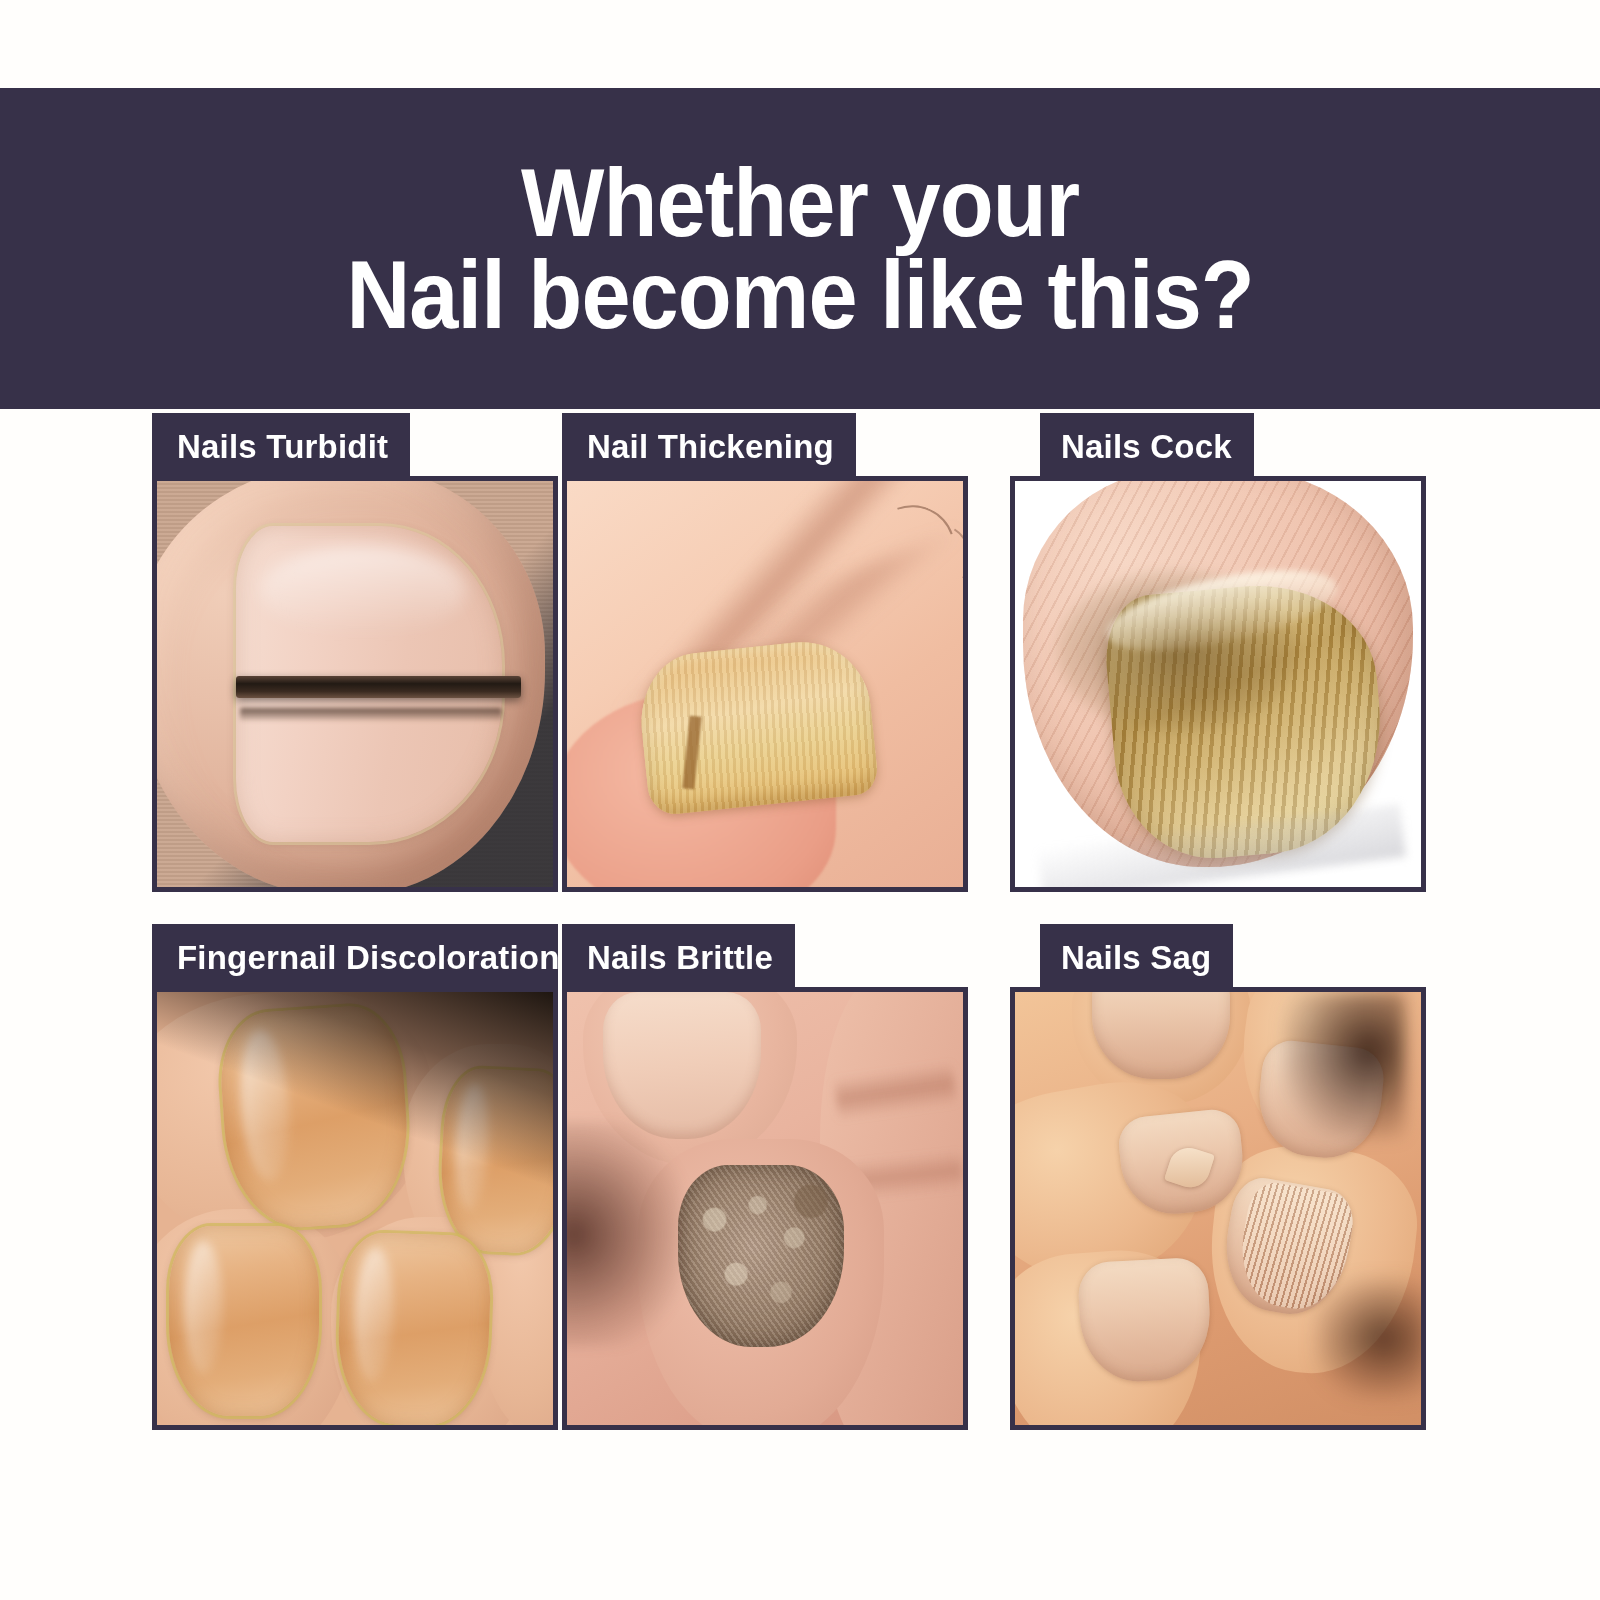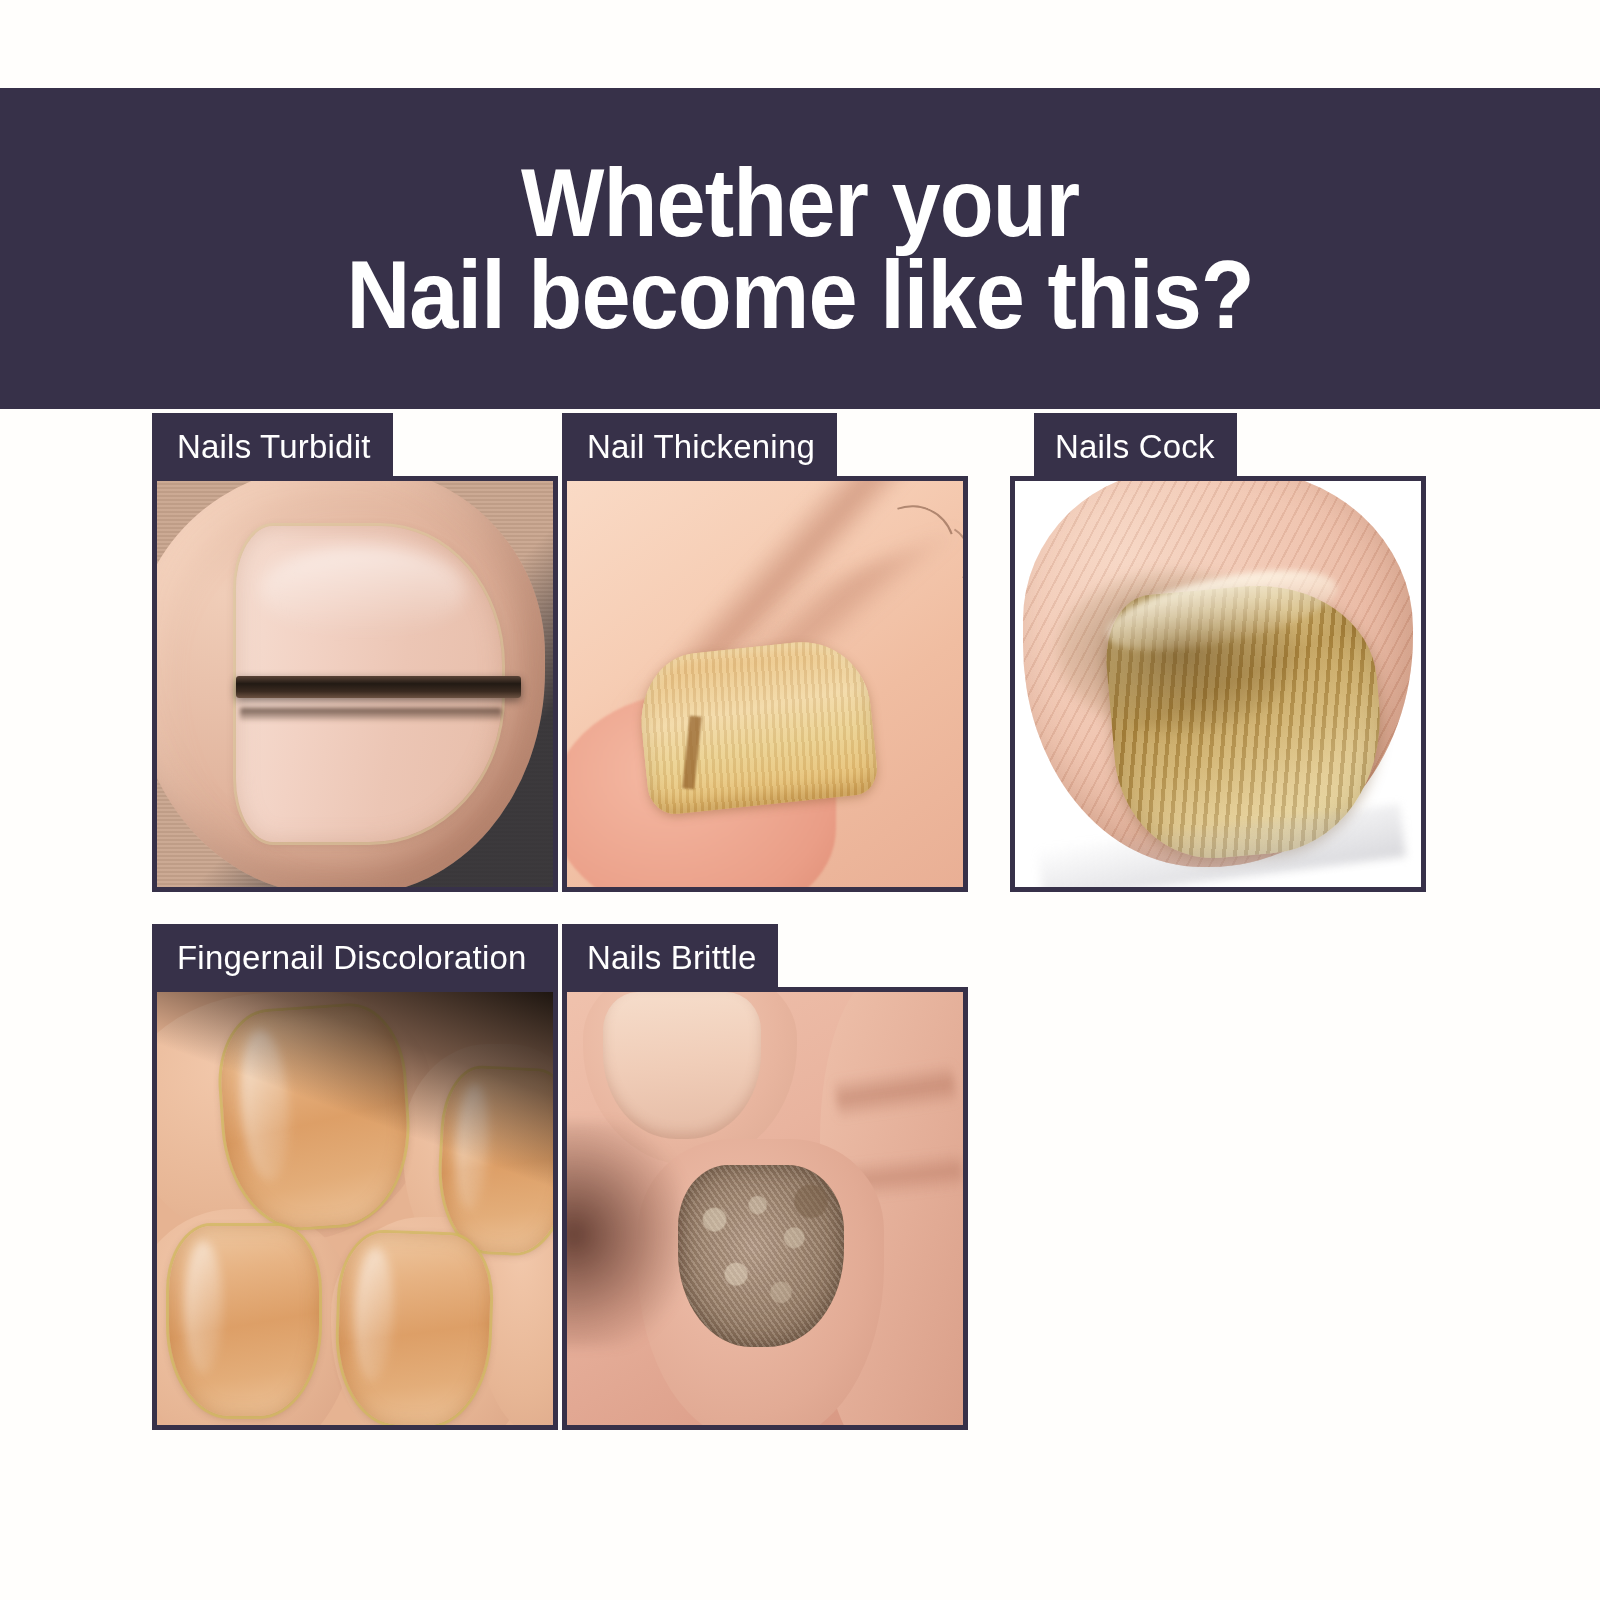--- a/index.html
+++ b/index.html
@@ -71,24 +71,24 @@
   .card-label {
     background: #373149;
     color: #ffffff;
     font-size: 33px;
     line-height: 1;
     padding: 17px 22px 16px 25px;
     display: inline-block;
     white-space: nowrap;
     position: relative;
     z-index: 3;
-    font-weight: 400;
+    font-weight: 700;
     letter-spacing: 0.2px;
   }
-  .card.c3 .card-label { margin-left: 24px; padding-left: 21px; }
+  .card.c3 .card-label { margin-left: 30px; padding-left: 21px; }
   .card.wide .card-label { display: block; padding-left: 25px; font-size: 33px; }
 
   .photo-frame {
     position: relative;
     border: 5px solid #373149;
     width: 406px;
     height: 416px;
     margin-top: -3px;
     overflow: hidden;
     background: #ffffff;
@@ -537,14 +537,36 @@
             <div class="n-sheen"></div>
           </div>
         <div class="n nd">
             <div class="n-sheen"></div>
           </div>
         <div class="dark-bg"></div>
       </div>
     </div>
   </div>
 
+  <div class="card c3 r2">
+    <span class="card-label">Nails Sag</span>
+    <div class="photo-frame">
+      <div class="photo p6">
+        <div class="bg"></div>
+        <div class="dg d1"></div>
+        <div class="dg d2"></div>
+        <div class="dg d3"></div>
+        <div class="dg d4"></div>
+        <div class="dg d5"></div>
+        <div class="sn s1"></div>
+        <div class="sn s2"></div>
+        <div class="sn s3"></div>
+        <div class="sn s4"></div>
+        <div class="sn s5"></div>
+        <div class="split"></div>
+        <div class="chip"></div>
+        <div class="shadow-a"></div>
+        <div class="shadow-b"></div>
+      </div>
+    </div>
+  </div>
 
 </div>
 
 </body></html>

